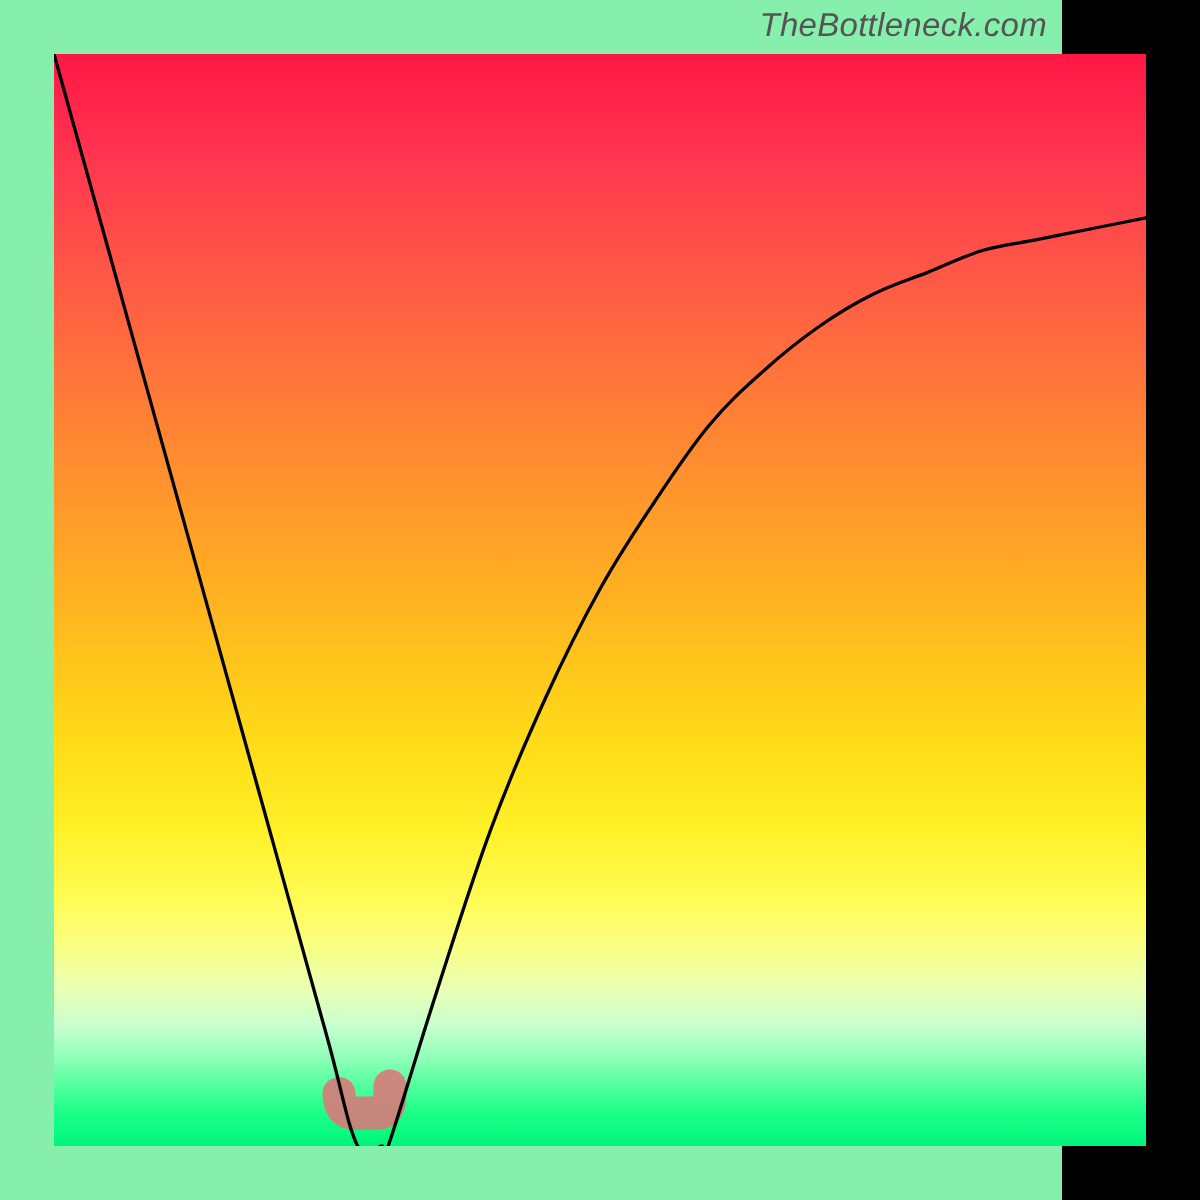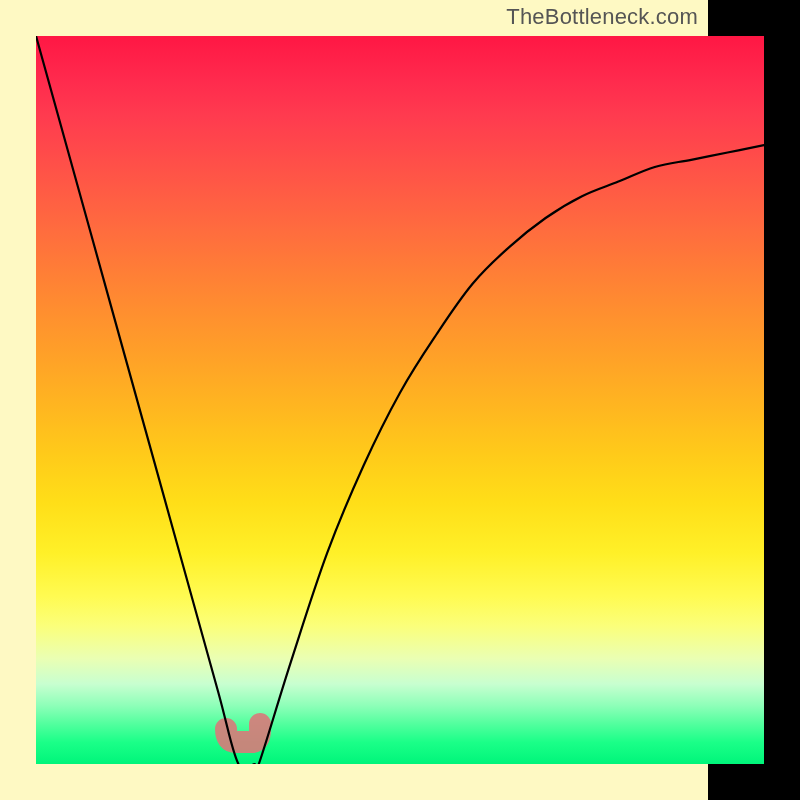--- a/index.html
+++ b/index.html
@@ -3,21 +3,22 @@
 <meta charset="utf-8">
 <style>
   * { margin: 0; padding: 0; box-sizing: border-box; }
   html, body { width: 800px; height: 800px; overflow: hidden; }
   body { background: #000; font-family: Arial, Helvetica, sans-serif; }
 
   .frame {
     position: absolute;
     left: 0; top: 0;
     width: 708px; height: 800px;
-    background: #fef9c3;
+    background: #86efac;
+    font-style: italic;
   }
 
   .watermark {
     position: absolute;
     top: 4px;
     right: 10px;
     color: #555;
     font-size: 22px;
     font-weight: 500;
     letter-spacing: 0.2px;

